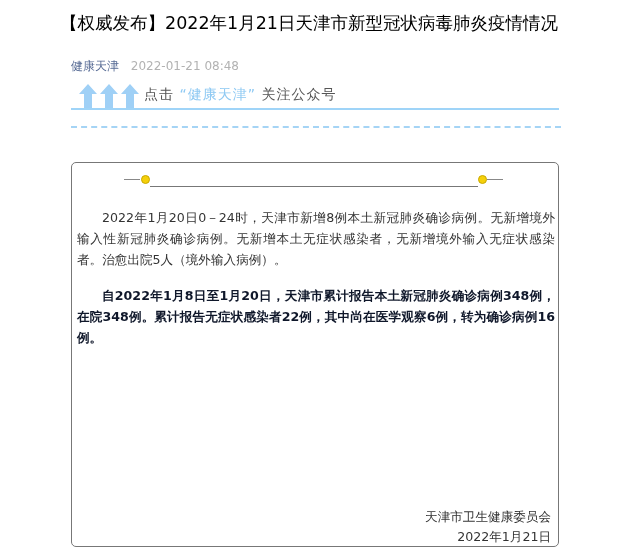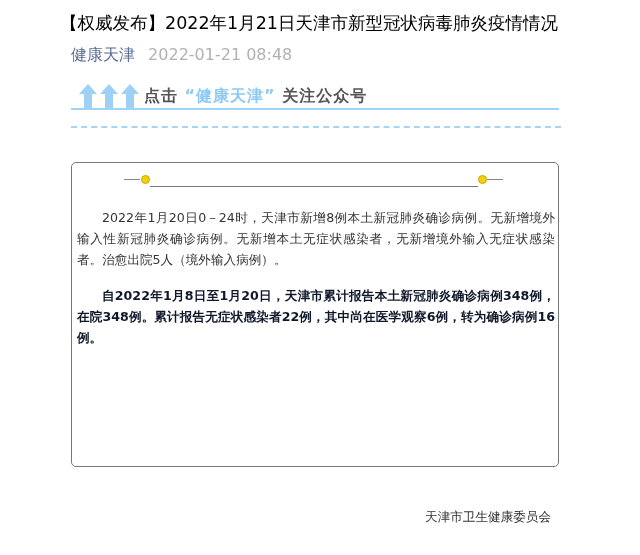--- a/index.html
+++ b/index.html
@@ -4,40 +4,40 @@
 <style>
   html, body { margin: 0; padding: 0; }
   body {
     width: 640px; height: 555px; overflow: hidden; background: #ffffff;
     font-family: "DejaVu Sans", "Liberation Sans", sans-serif; position: relative;
   }
   .title {
     position: absolute; left: 60px; top: 11px; width: 560px;
     font-size: 17.5px; font-weight: normal; color: #000000; letter-spacing: 0px; white-space: nowrap;
   }
-  .meta { position: absolute; left: 71px; top: 45px; font-size: 16px; }
+  .meta { position: absolute; left: 71px; top: 58px; font-size: 12px; }
   .meta .author { color: #576b95; }
   .meta .date { color: #b2b2b2; margin-left: 8px; }
   .follow-bar {
     position: absolute; left: 71px; top: 82px; width: 488px; height: 26px;
     border-bottom: 2px solid #9fd4f8;
   }
   .arrows { position: absolute; left: 8px; top: 2px; display: flex; gap: 3px; }
   .arrow { width: 18px; height: 24px; }
   .follow-text {
-    position: absolute; left: 73px; top: 4px; font-size: 16px; font-weight: bold;
+    position: absolute; left: 73px; top: 4px; font-size: 14px; font-weight: normal;
     color: #555; letter-spacing: 1px; white-space: nowrap;
   }
   .follow-text .hl { color: #8ec9f3; }
   .dashed {
     position: absolute; left: 71px; top: 126px; width: 490px; height: 0;
     border-top: 2px dashed #a5d4f5;
   }
   .card {
-    position: absolute; left: 71px; top: 162px; width: 488px; height: 305px;
+    position: absolute; left: 71px; top: 162px; width: 488px; height: 385px;
     border: 1px solid #777; border-radius: 5px; box-sizing: border-box;
   }
   .deco { position: absolute; top: 12px; left: 0; width: 100%; height: 12px; }
   .deco .line-l { position: absolute; left: 52px; top: 4px; width: 16px; border-top: 1px solid #888; }
   .deco .dot { position: absolute; top: 0; width: 7px; height: 7px; border-radius: 50%;
     background: #f5d00a; border: 1px solid #c9a800; }
   .deco .dot.l { left: 69px; }
   .deco .dot.r { left: 406px; }
   .deco .line-m { position: absolute; left: 78px; top: 11px; width: 328px; border-top: 1px solid #777; }
   .deco .line-r { position: absolute; left: 415px; top: 4px; width: 16px; border-top: 1px solid #888; }
@@ -87,13 +87,14 @@
   <div class="deco">
     <div class="line-l"></div>
     <div class="dot l"></div>
     <div class="line-m"></div>
     <div class="dot r"></div>
     <div class="line-r"></div>
   </div>
   <p class="para p1" style="margin:0">2022年1月20日0－24时，天津市新增8例本土新冠肺炎确诊病例。无新增境外输入性新冠肺炎确诊病例。无新增本土无症状感染者，无新增境外输入无症状感染者。治愈出院5人（境外输入病例）。</p>
   <p class="para p2" style="margin:0">自2022年1月8日至1月20日，天津市累计报告本土新冠肺炎确诊病例348例，在院348例。累计报告无症状感染者22例，其中尚在医学观察6例，转为确诊病例16例。</p>
   <div class="sign org">天津市卫生健康委员会</div>
+  <div class="sign date">2022年1月21日</div>
 </div>
 
 </body></html>

